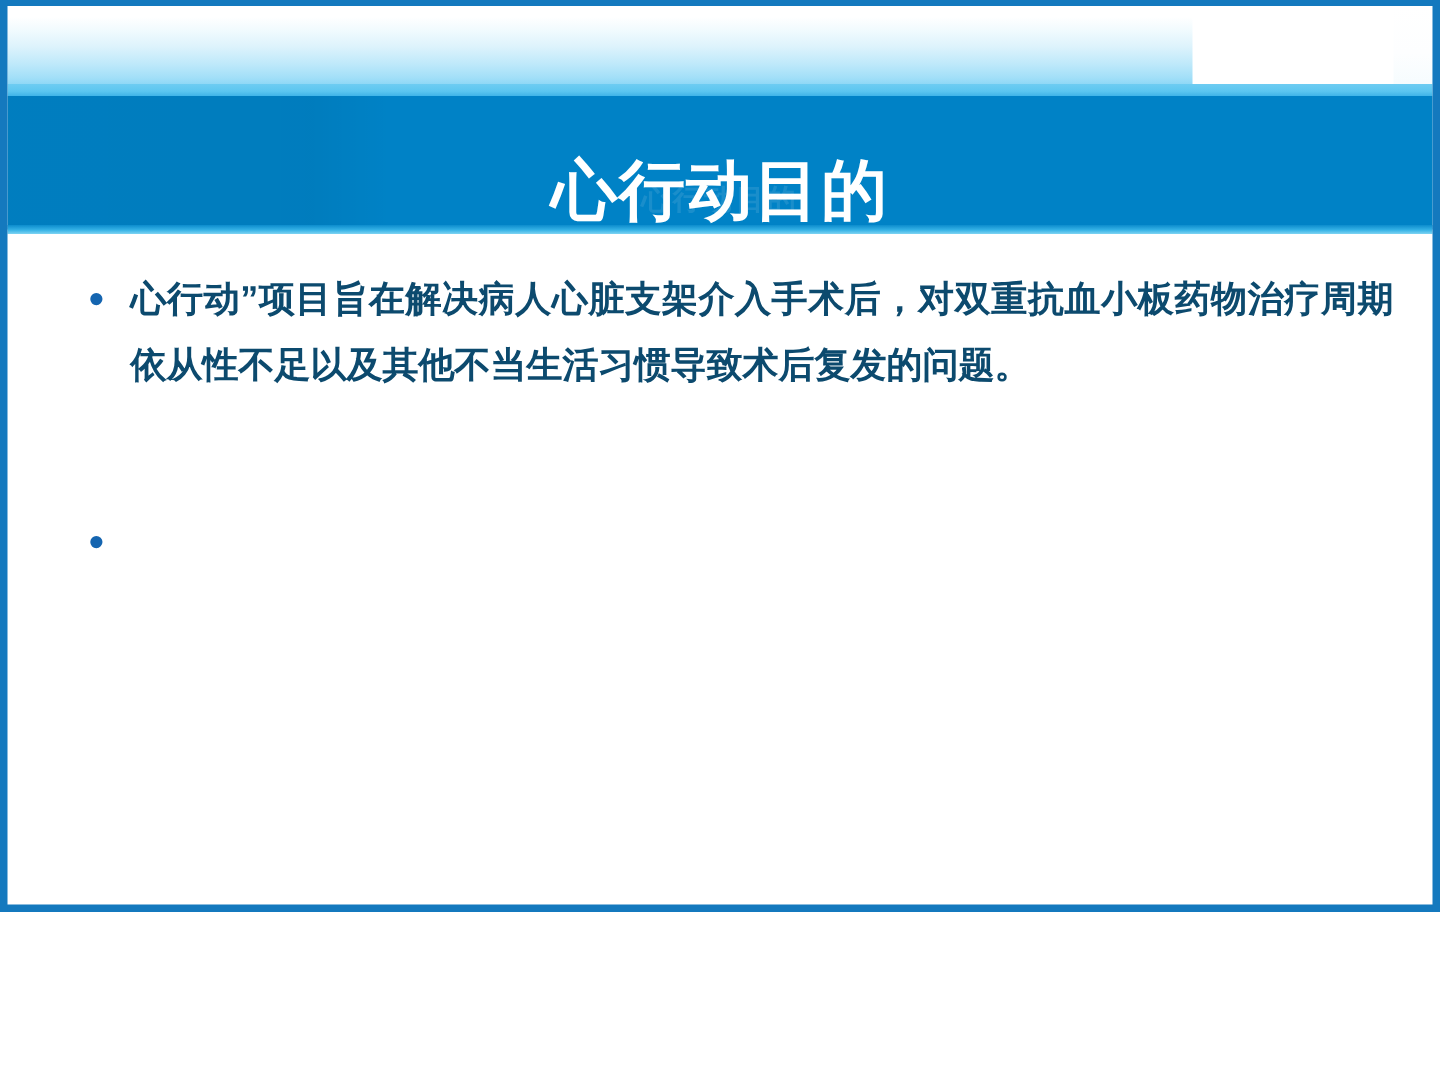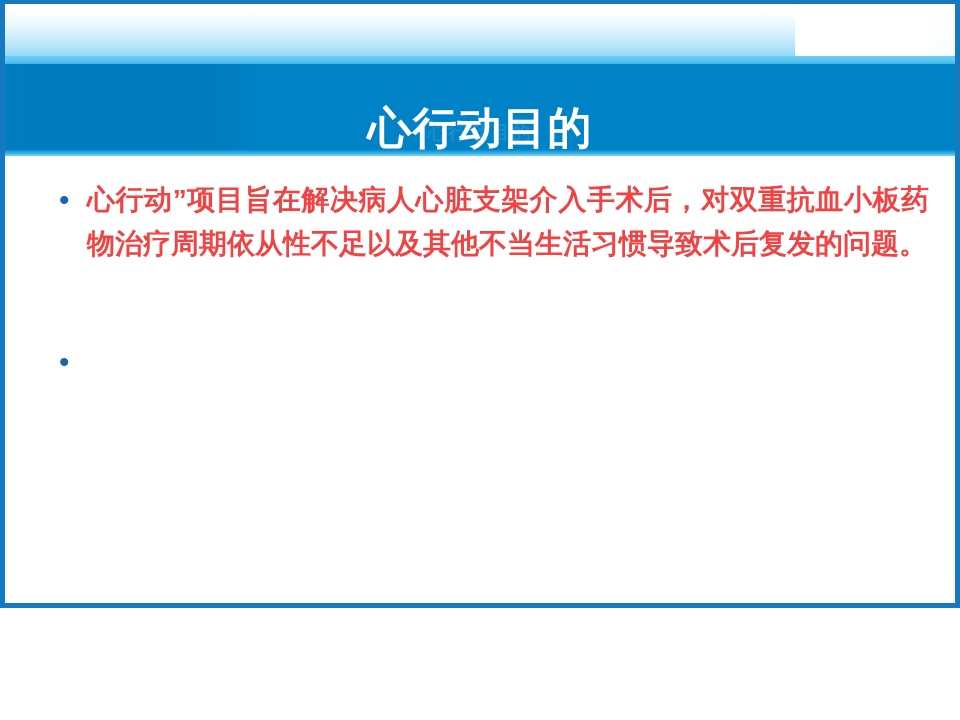--- a/index.html
+++ b/index.html
@@ -176,22 +176,22 @@
     font-size: 30px;
     line-height: 44px;
     text-align: left;
     font-weight: normal;
     padding-left: 6px;
     box-sizing: border-box;
   }
 
   .bullet-text {
     flex: 1 1 auto;
-    color: #ef4444;
-    font-size: 28px;
+    color: #0c4a6e;
+    font-size: 24px;
     font-weight: bold;
     line-height: 44px;
     letter-spacing: 0px;
     text-align: justify;
     text-justify: inter-ideograph;
   }
 </style>
 </head>
 <body>
 

